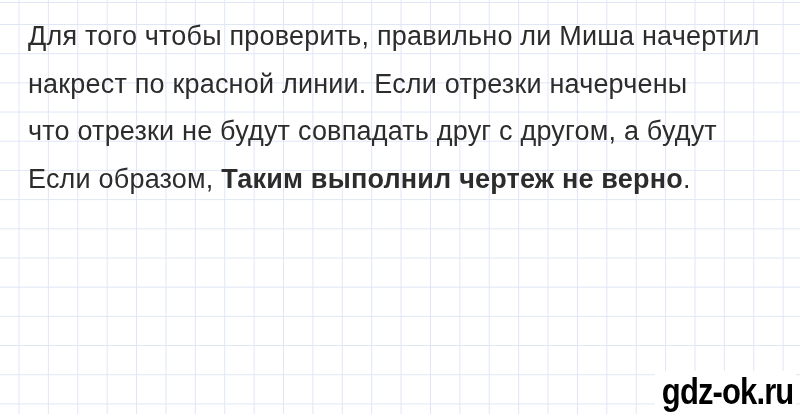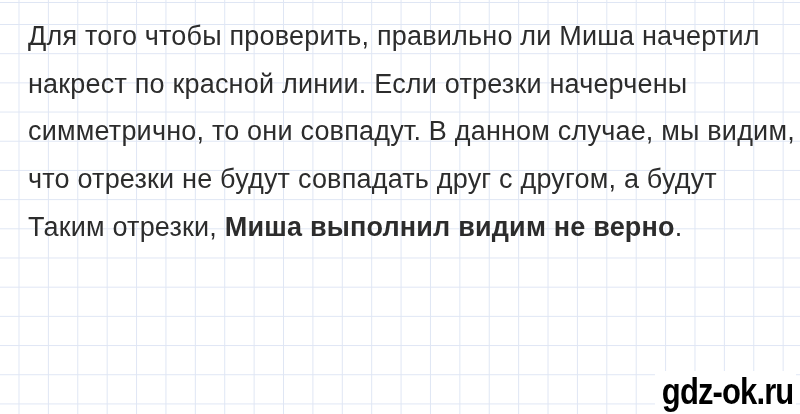--- a/index.html
+++ b/index.html
@@ -60,19 +60,18 @@
 </style>
 </head>
 <body>
 
 <div class="page">
   <div class="grid-top-line"></div>
 
   <div class="answer-text">
     <div class="answer-line">Для того чтобы проверить, правильно ли Миша начертил</div>
     <div class="answer-line">накрест по красной линии. Если отрезки начерчены</div>
-    <div class="answer-line">симметрично, то они совпадут. В данном случае, мы видим,</div>
     <div class="answer-line">что отрезки не будут совпадать друг с другом, а будут</div>
-    <div class="answer-line"><span>Таким отрезки, </span><span class="bold">Миша выполнил видим не верно</span><span>.</span></div>
+    <div class="answer-line"><span>Если образом, </span><span class="bold">Таким выполнил чертеж не верно</span><span>.</span></div>
   </div>
 
   <div class="watermark">gdz-ok.ru</div>
 </div>
 
 </body></html>

